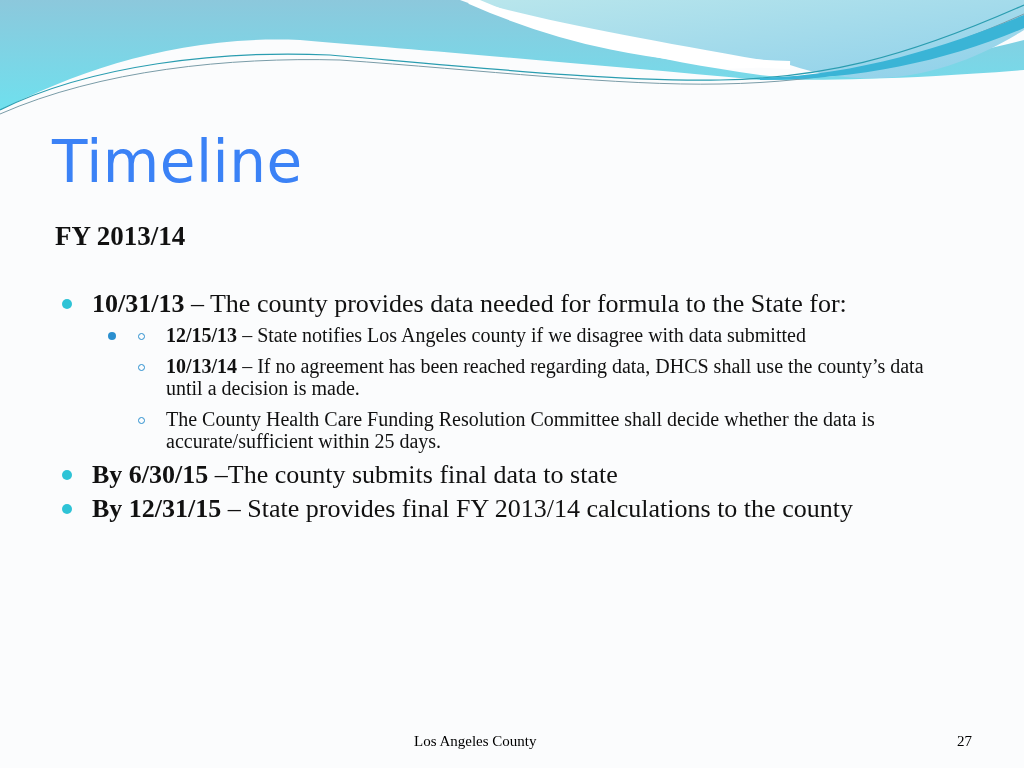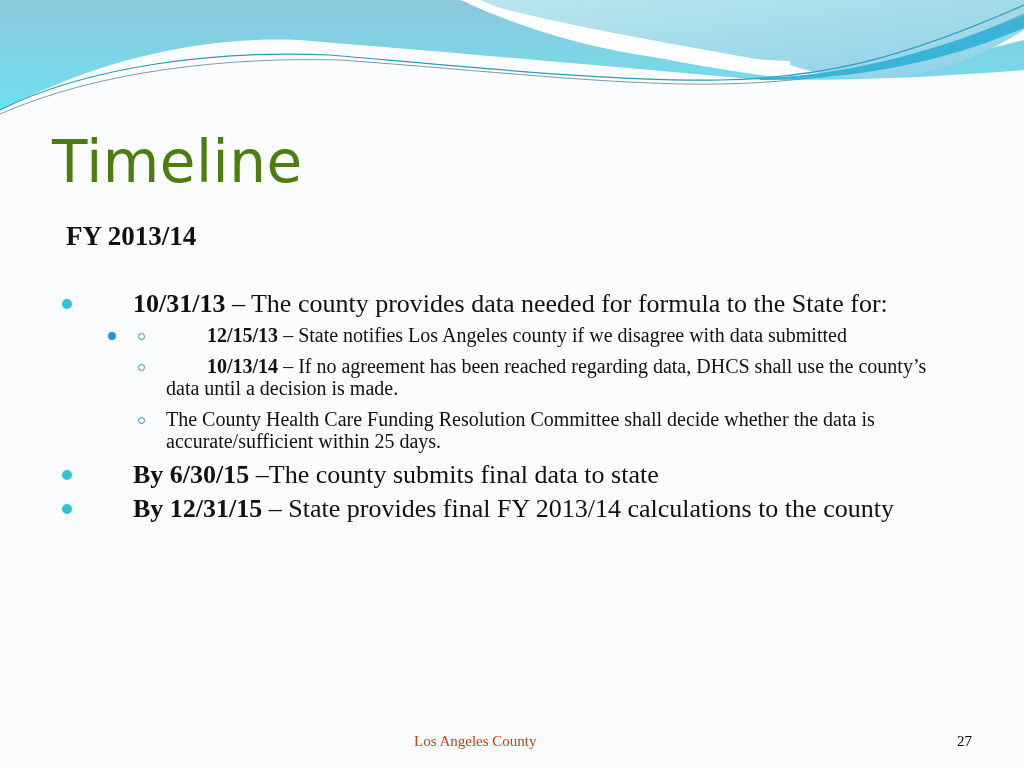--- a/index.html
+++ b/index.html
@@ -6,25 +6,25 @@
   body {
     width: 1024px; height: 768px; overflow: hidden; position: relative;
     background: #fbfcfd;
     font-family: "Liberation Serif", serif;
     color: #111;
   }
   .header-art { position: absolute; left: 0; top: 0; width: 1024px; height: 130px; }
   .title {
     position: absolute; left: 52px; top: 128px;
     font-family: "DejaVu Sans", sans-serif;
-    font-size: 58px; color: #4d7c0f; letter-spacing: 0.5px;
+    font-size: 58px; color: #3b82f6; letter-spacing: 0.5px;
     margin: 0; font-weight: normal; line-height: 1.2;
   }
   .subtitle {
-    position: absolute; left: 66px; top: 220px;
+    position: absolute; left: 55px; top: 220px;
     font-size: 27px; font-weight: bold; margin: 0; line-height: 1.2;
   }
   .content { position: absolute; left: 62px; top: 290px; width: 900px; }
   .l1 {
     position: relative; padding-left: 30px;
     font-size: 26px; line-height: 27px; margin-bottom: 7px;
   }
   .l1 .bullet {
     position: absolute; left: 0; top: 9px; width: 10px; height: 10px;
     border-radius: 50%; background: #2ec3d6;
@@ -38,24 +38,24 @@
     border-radius: 50%; background: #2b8fcf;
   }
   .l3 {
     position: relative; padding-left: 30px; margin-left: 74px;
     font-size: 20px; line-height: 22px; margin-bottom: 9px; width: 780px;
   }
   .l3 .bullet {
     position: absolute; left: 2px; top: 9px; width: 5px; height: 5px;
     border-radius: 50%; border: 1.3px solid #2b8fcf; background: transparent;
   }
-  b { font-weight: bold; margin-left: 41px; }
+  b { font-weight: bold; }
   .footer-text {
     position: absolute; left: 414px; top: 733px;
-    font-size: 15px; color: #c2410c;
+    font-size: 15px; color: #000000;
   }
   .page-num {
     position: absolute; left: 957px; top: 733px;
     font-size: 15px; color: #000000;
   }
 </style>
 </head>
 <body>
 
 <svg class="header-art" viewBox="0 0 1024 130" preserveAspectRatio="none">

